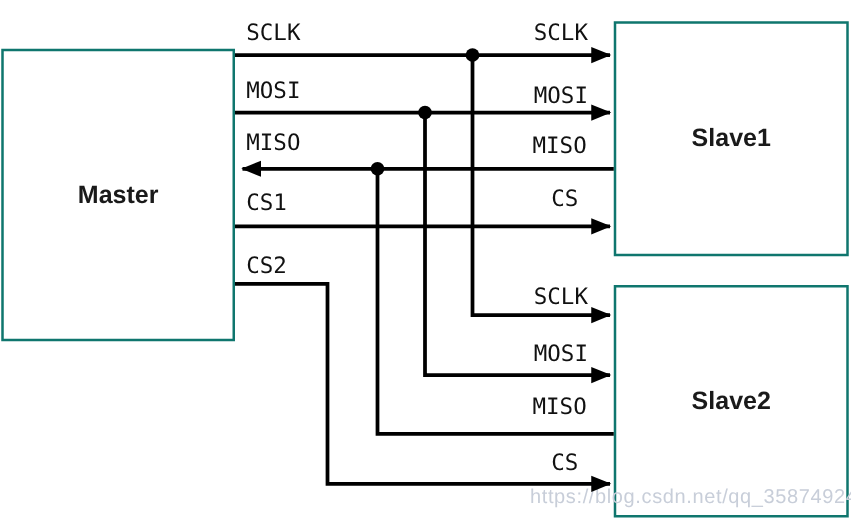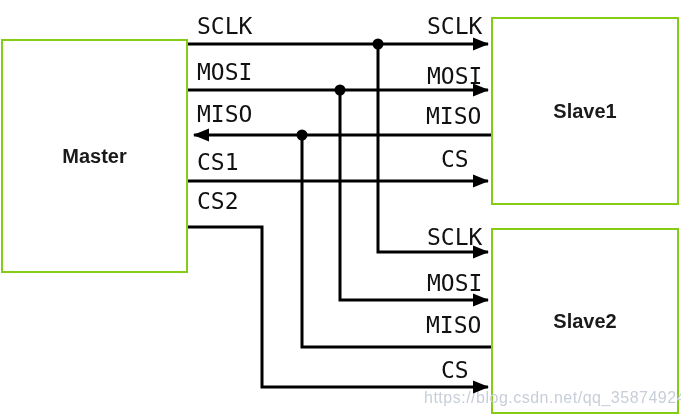--- a/index.html
+++ b/index.html
@@ -12,21 +12,21 @@
     width: 681px;
     height: 417px;
     background: #ffffff;
     overflow: hidden;
     font-family: "Liberation Sans", sans-serif;
   }
   .node-box {
     position: absolute;
     box-sizing: border-box;
     background: #ffffff;
-    border: 2px solid #84cc16;
+    border: 2px solid #0f766e;
     display: flex;
     align-items: center;
     justify-content: center;
     z-index: 1;
   }
   .node-label {
     font-family: "Liberation Sans", sans-serif;
     font-weight: bold;
     font-size: 20px;
     color: #1a1a1a;
@@ -36,31 +36,31 @@
   #slave2-box { left: 491px; top: 228px; width: 188px; height: 186px; }
 
   #wiring-svg {
     position: absolute;
     left: 0; top: 0;
     z-index: 3;
   }
   .signal-label {
     position: absolute;
     font-family: "DejaVu Sans Mono", "Liberation Mono", monospace;
-    font-size: 23px;
+    font-size: 18px;
     line-height: 23px;
     color: #111111;
     white-space: nowrap;
     z-index: 4;
   }
   .lbl-m-sclk  { left: 197px; top: 15px;  }
   .lbl-m-mosi  { left: 197px; top: 61px;  }
   .lbl-m-miso  { left: 197px; top: 103px; }
   .lbl-m-cs1   { left: 197px; top: 151px; }
-  .lbl-m-cs2   { left: 197px; top: 190px; }
+  .lbl-m-cs2   { left: 197px; top: 201px; }
   .lbl-s1-sclk { left: 427px; top: 15px;  }
   .lbl-s1-mosi { left: 427px; top: 65px;  }
   .lbl-s1-miso { left: 426px; top: 105px; }
   .lbl-s1-cs   { left: 441px; top: 148px; }
   .lbl-s2-sclk { left: 427px; top: 226px; }
   .lbl-s2-mosi { left: 427px; top: 272px; }
   .lbl-s2-miso { left: 426px; top: 314px; }
   .lbl-s2-cs   { left: 441px; top: 359px; }
 
   #watermark {

